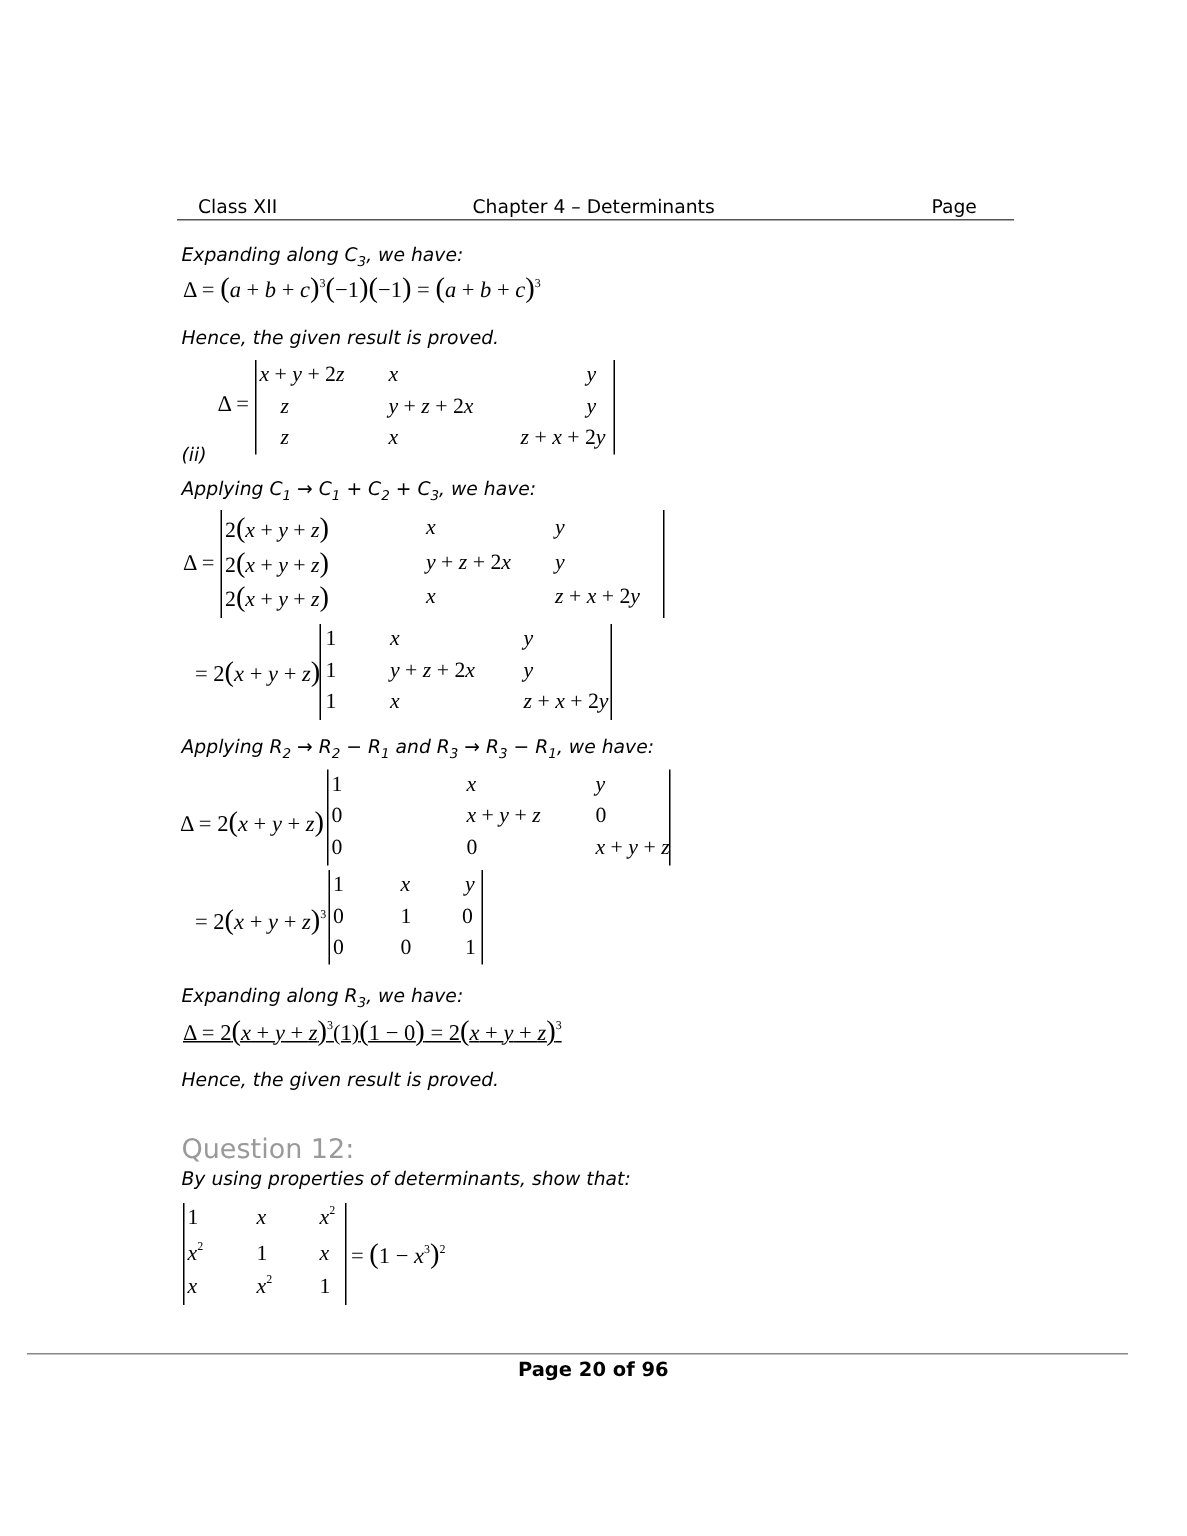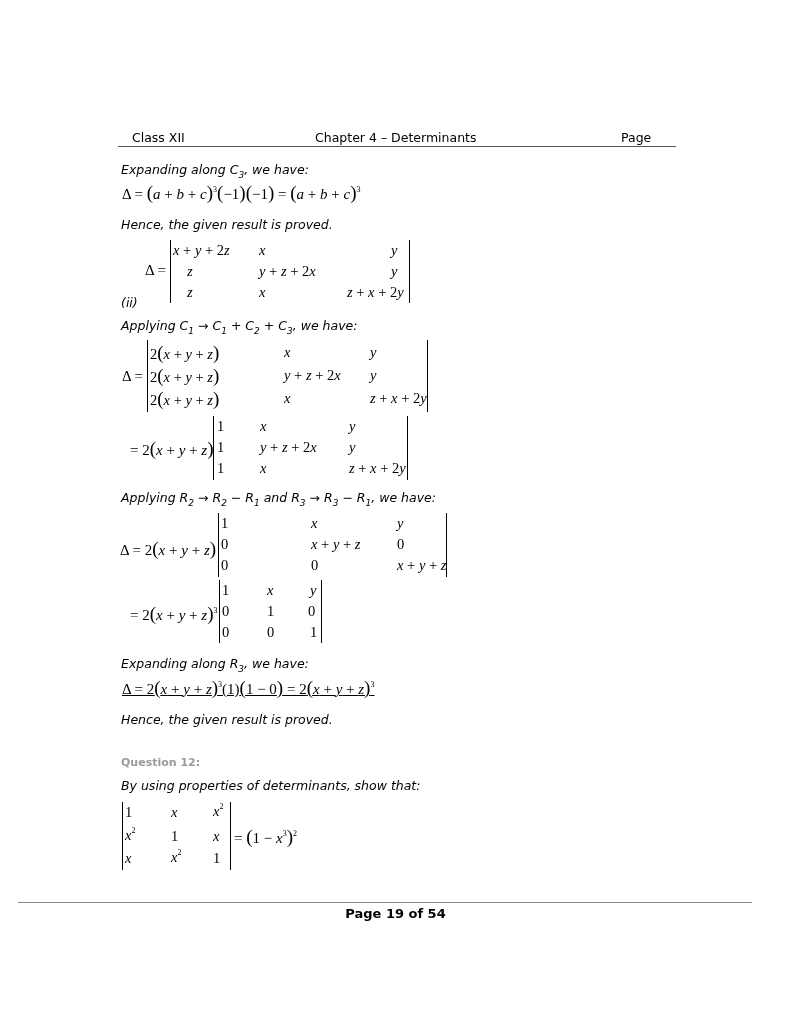--- a/index.html
+++ b/index.html
@@ -3,21 +3,21 @@
 <meta charset="utf-8">
 <style>
   html, body { margin: 0; padding: 0; background: #ffffff; }
   body { width: 791px; height: 1024px; position: relative; overflow: hidden; color: #000; font-family: "DejaVu Sans", sans-serif; }
   .abs { position: absolute; }
   .hdr { font-size: 12.5px; top: 130px; }
   .rule-top { left: 118px; width: 558px; top: 146px; height: 0; border-top: 1.5px solid #555; }
   .rule-bot { left: 18px; width: 734px; top: 902px; height: 0; border-top: 1.5px solid #888; }
   .footer { top: 906px; left: 0; width: 791px; text-align: center; font-weight: bold; font-size: 13px; }
   .txt { font-size: 12.5px; left: 121px; font-style: italic; }
-  .q { font-size: 11px; left: 121px; color: #9a9a9a; font-weight: bold; }
+  .q { font-size: 18px; left: 121px; color: #9a9a9a; font-weight: normal; }
   .m { font-family: "Liberation Serif", "DejaVu Serif", serif; font-size: 15px; white-space: nowrap; }
   .sup { font-size: 8px; vertical-align: 7px; }
   .det { position: absolute; border-left: 1.2px solid #000; border-right: 1.2px solid #000; }
   .cell { position: absolute; font-family: "Liberation Serif", "DejaVu Serif", serif; font-size: 14.5px; white-space: nowrap; }
   .cell i { font-style: italic; }
   .big { font-size: 19px; }
   sub { font-size: 9px; }
 </style>
 </head>
 <body>
@@ -45,21 +45,21 @@
   <div class="cell" style="left:220px; top:23px;"><i>y</i></div>
   <div class="cell" style="left:16px; top:44px;"><i>z</i></div>
   <div class="cell" style="left:88px; top:44px;"><i>x</i></div>
   <div class="cell" style="left:176px; top:44px;"><i>z</i> + <i>x</i> + 2<i>y</i></div>
 </div>
 <div class="abs txt" style="top:295px;">(ii)</div>
 
 <div class="abs txt" style="top:318px;">Applying C<sub>1</sub> → C<sub>1</sub> + C<sub>2</sub> + C<sub>3</sub>, we have:</div>
 
 <div class="abs m" style="left:122px; top:368px;">Δ =</div>
-<div class="det" style="left:147px; top:340px; width:279px; height:72px;">
+<div class="det" style="left:147px; top:340px; width:279px; height:72px;padding-left:15px;">
   <div class="cell" style="left:2px; top:2px;">2<span class="big">(</span><i>x</i> + <i>y</i> + <i>z</i><span class="big">)</span></div>
   <div class="cell" style="left:136px; top:4px;"><i>x</i></div>
   <div class="cell" style="left:222px; top:4px;"><i>y</i></div>
   <div class="cell" style="left:2px; top:25px;">2<span class="big">(</span><i>x</i> + <i>y</i> + <i>z</i><span class="big">)</span></div>
   <div class="cell" style="left:136px; top:27px;"><i>y</i> + <i>z</i> + 2<i>x</i></div>
   <div class="cell" style="left:222px; top:27px;"><i>y</i></div>
   <div class="cell" style="left:2px; top:48px;">2<span class="big">(</span><i>x</i> + <i>y</i> + <i>z</i><span class="big">)</span></div>
   <div class="cell" style="left:136px; top:50px;"><i>x</i></div>
   <div class="cell" style="left:222px; top:50px;"><i>z</i> + <i>x</i> + 2<i>y</i></div>
 </div>
@@ -123,13 +123,13 @@
   <div class="cell" style="left:2px; top:24px;"><i>x</i><span class="sup">2</span></div>
   <div class="cell" style="left:48px; top:26px;">1</div>
   <div class="cell" style="left:90px; top:26px;"><i>x</i></div>
   <div class="cell" style="left:2px; top:48px;"><i>x</i></div>
   <div class="cell" style="left:48px; top:46px;"><i>x</i><span class="sup">2</span></div>
   <div class="cell" style="left:90px; top:48px;">1</div>
 </div>
 <div class="abs m" style="left:234px; top:826px;">= <span class="big">(</span>1 − <i>x</i><span class="sup">3</span><span class="big">)</span><span class="sup">2</span></div>
 
 <div class="abs rule-bot"></div>
-<div class="abs footer">Page 19 of 54</div>
+<div class="abs footer">Page 20 of 96</div>
 
 </body></html>

